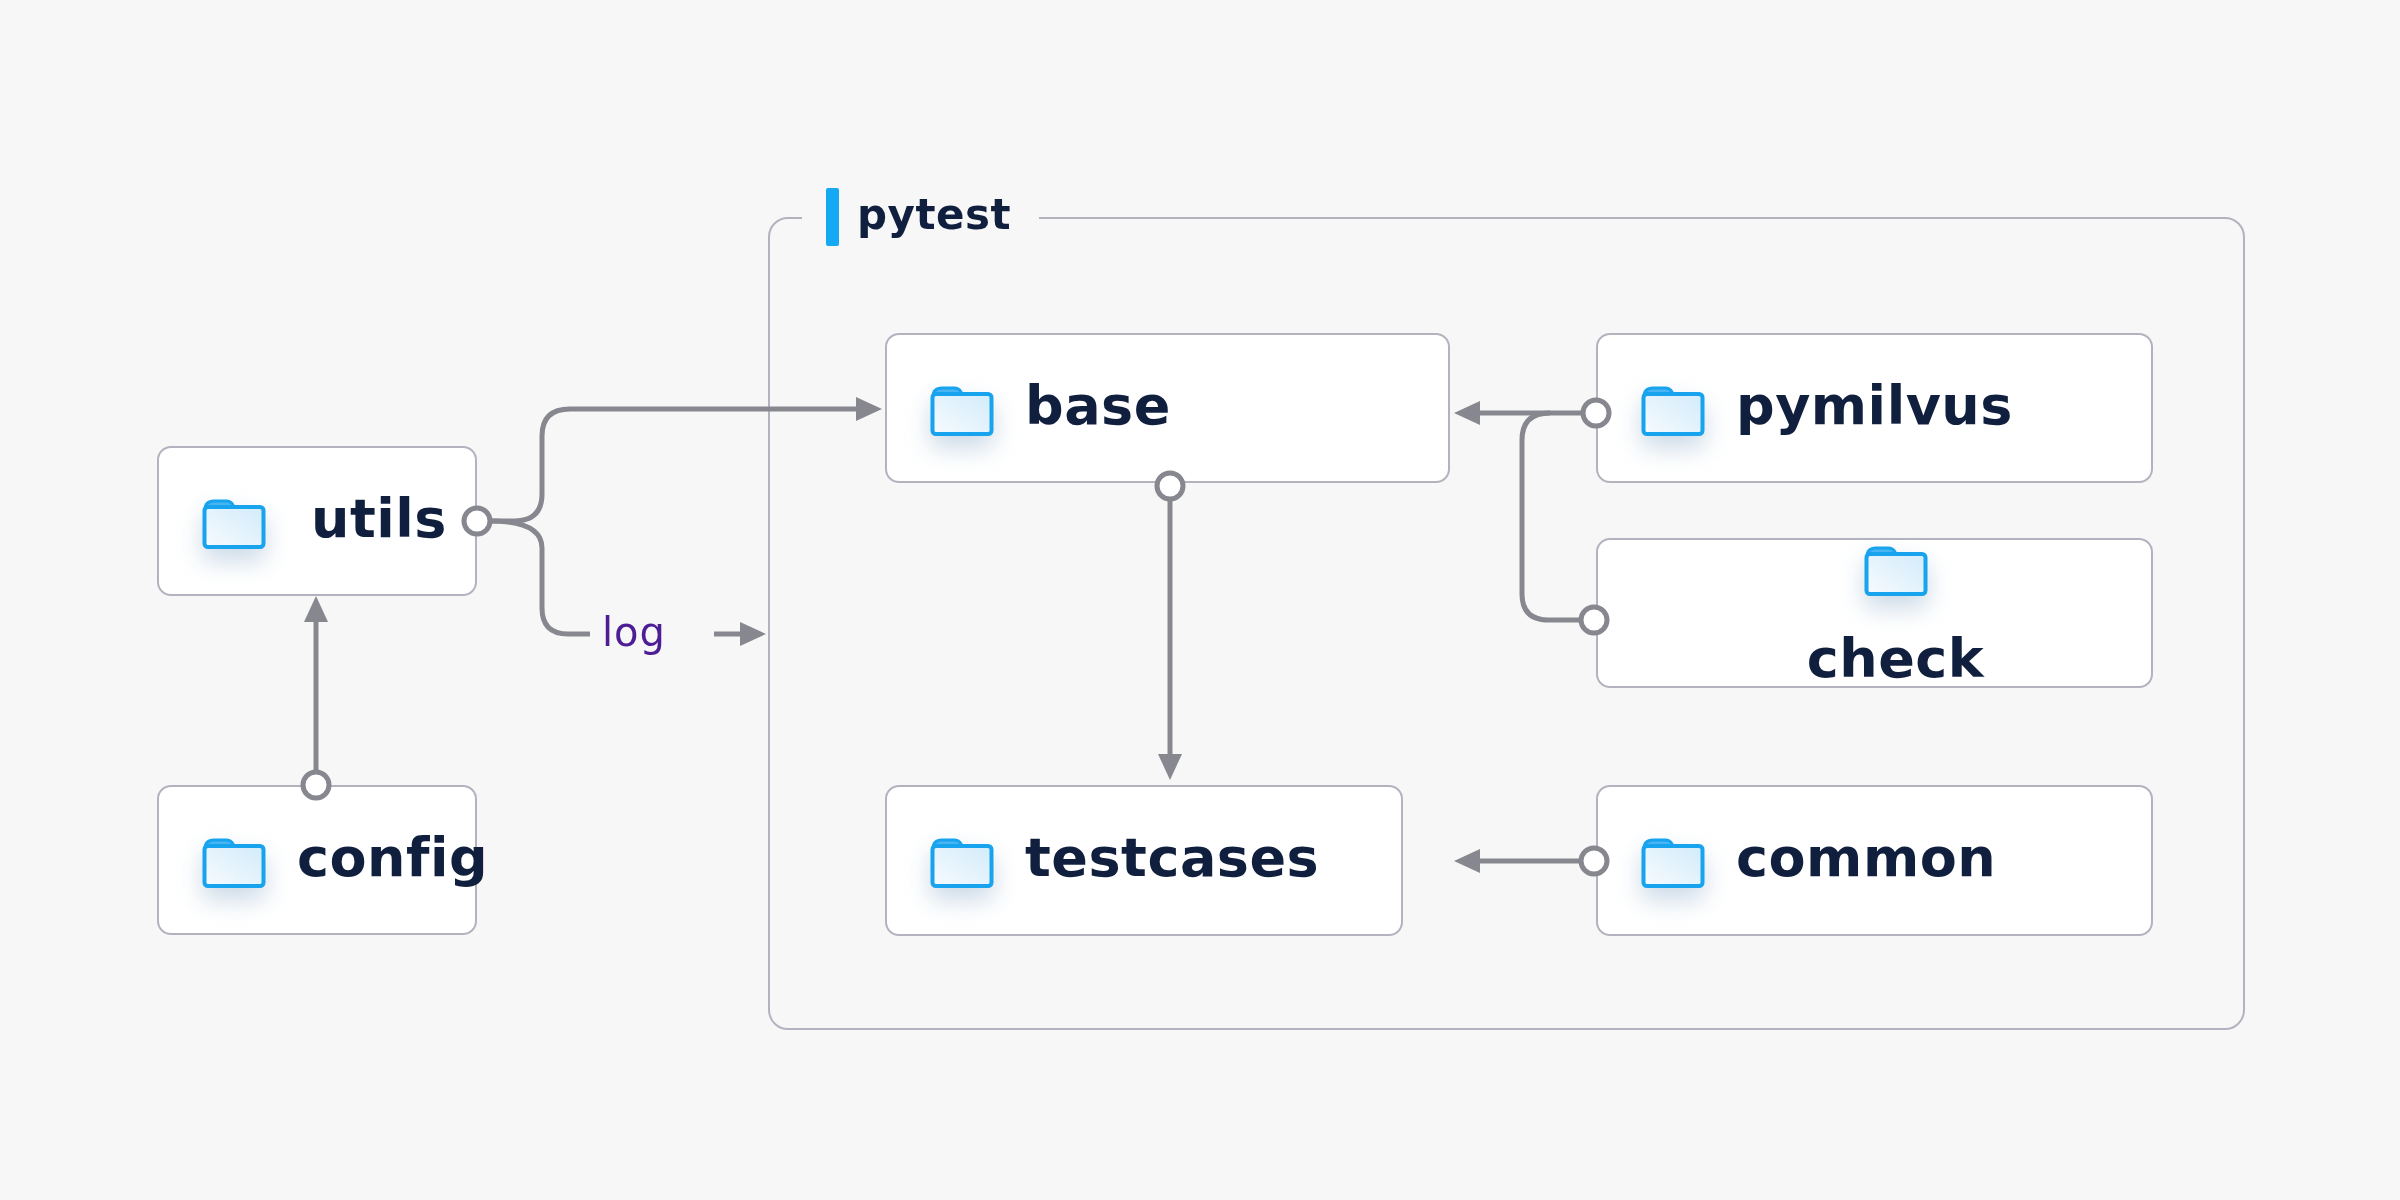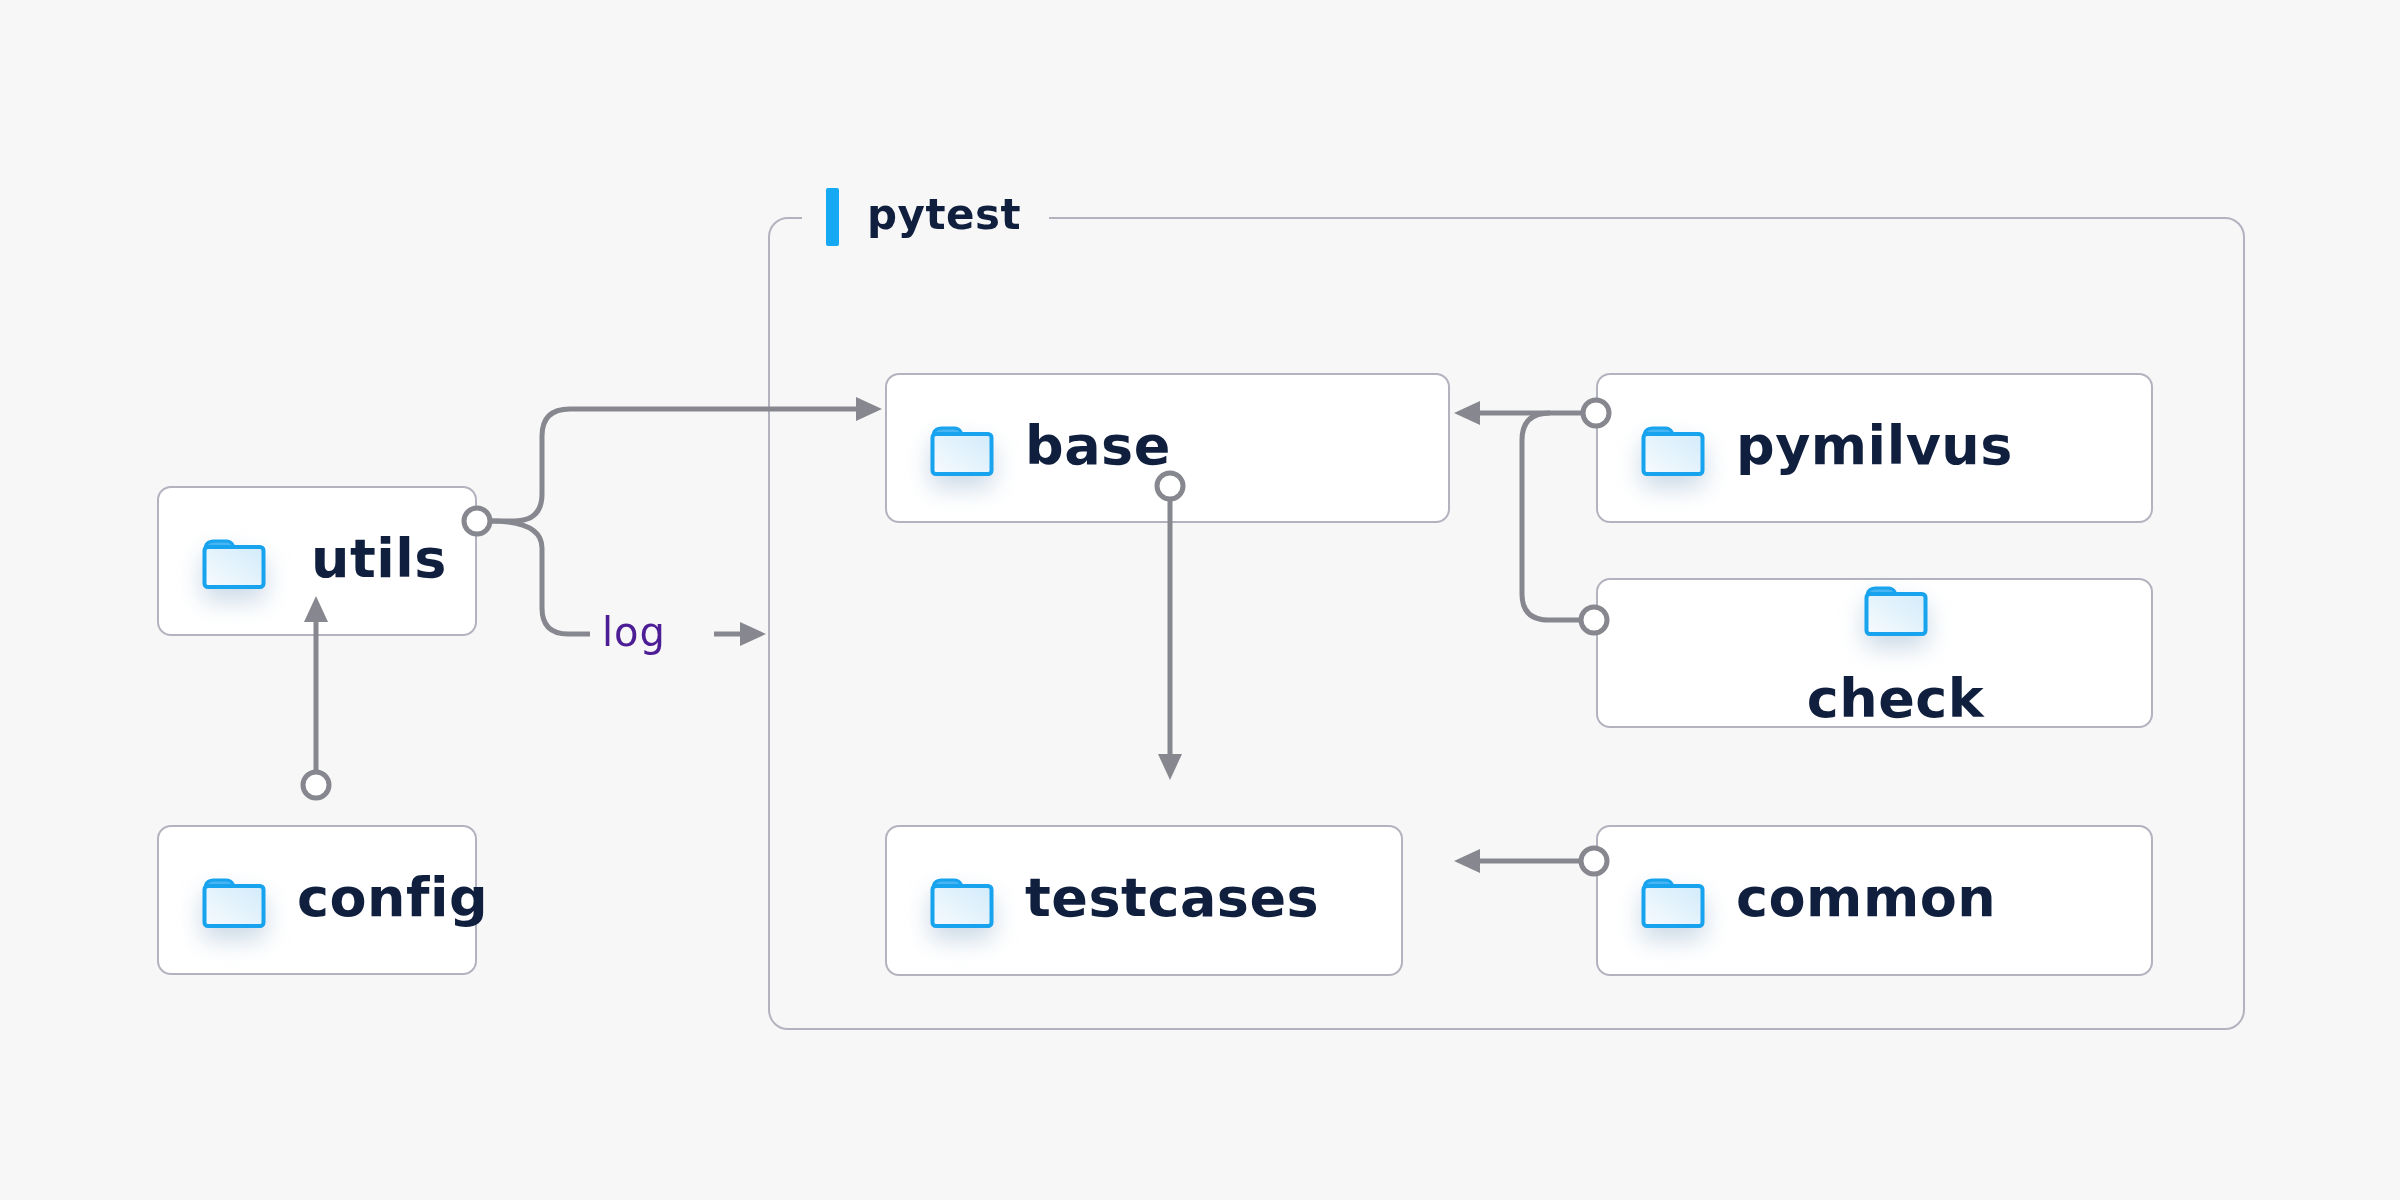--- a/index.html
+++ b/index.html
@@ -28,21 +28,21 @@
     box-sizing: border-box;
     background: transparent;
   }
   .group-label {
     position: absolute;
     left: 802px;
     top: 188px;
     height: 58px;
     display: flex;
     align-items: center;
-    gap: 28px;
+    gap: 18px;
     padding: 0 28px 0 24px;
     background: #f7f7f8;
   }
   .group-label .accent-bar {
     width: 13px;
     height: 58px;
     background: #14a9f2;
     border-radius: 2px;
     flex: none;
   }
@@ -59,21 +59,20 @@
   .node {
     position: absolute;
     background: #ffffff;
     border: 2px solid #b3b3bf;
     border-radius: 14px;
     box-sizing: border-box;
     display: flex;
     align-items: center;
     gap: 30px;
     padding-left: 42px;
-    margin-top: 40px;
   }
   .node-label {
     font-size: 54px;
     font-weight: 600;
     color: #101f3d;
     letter-spacing: 0.5px;
     white-space: nowrap;
     padding-bottom: 6px;
   }
   .folder-icon {

